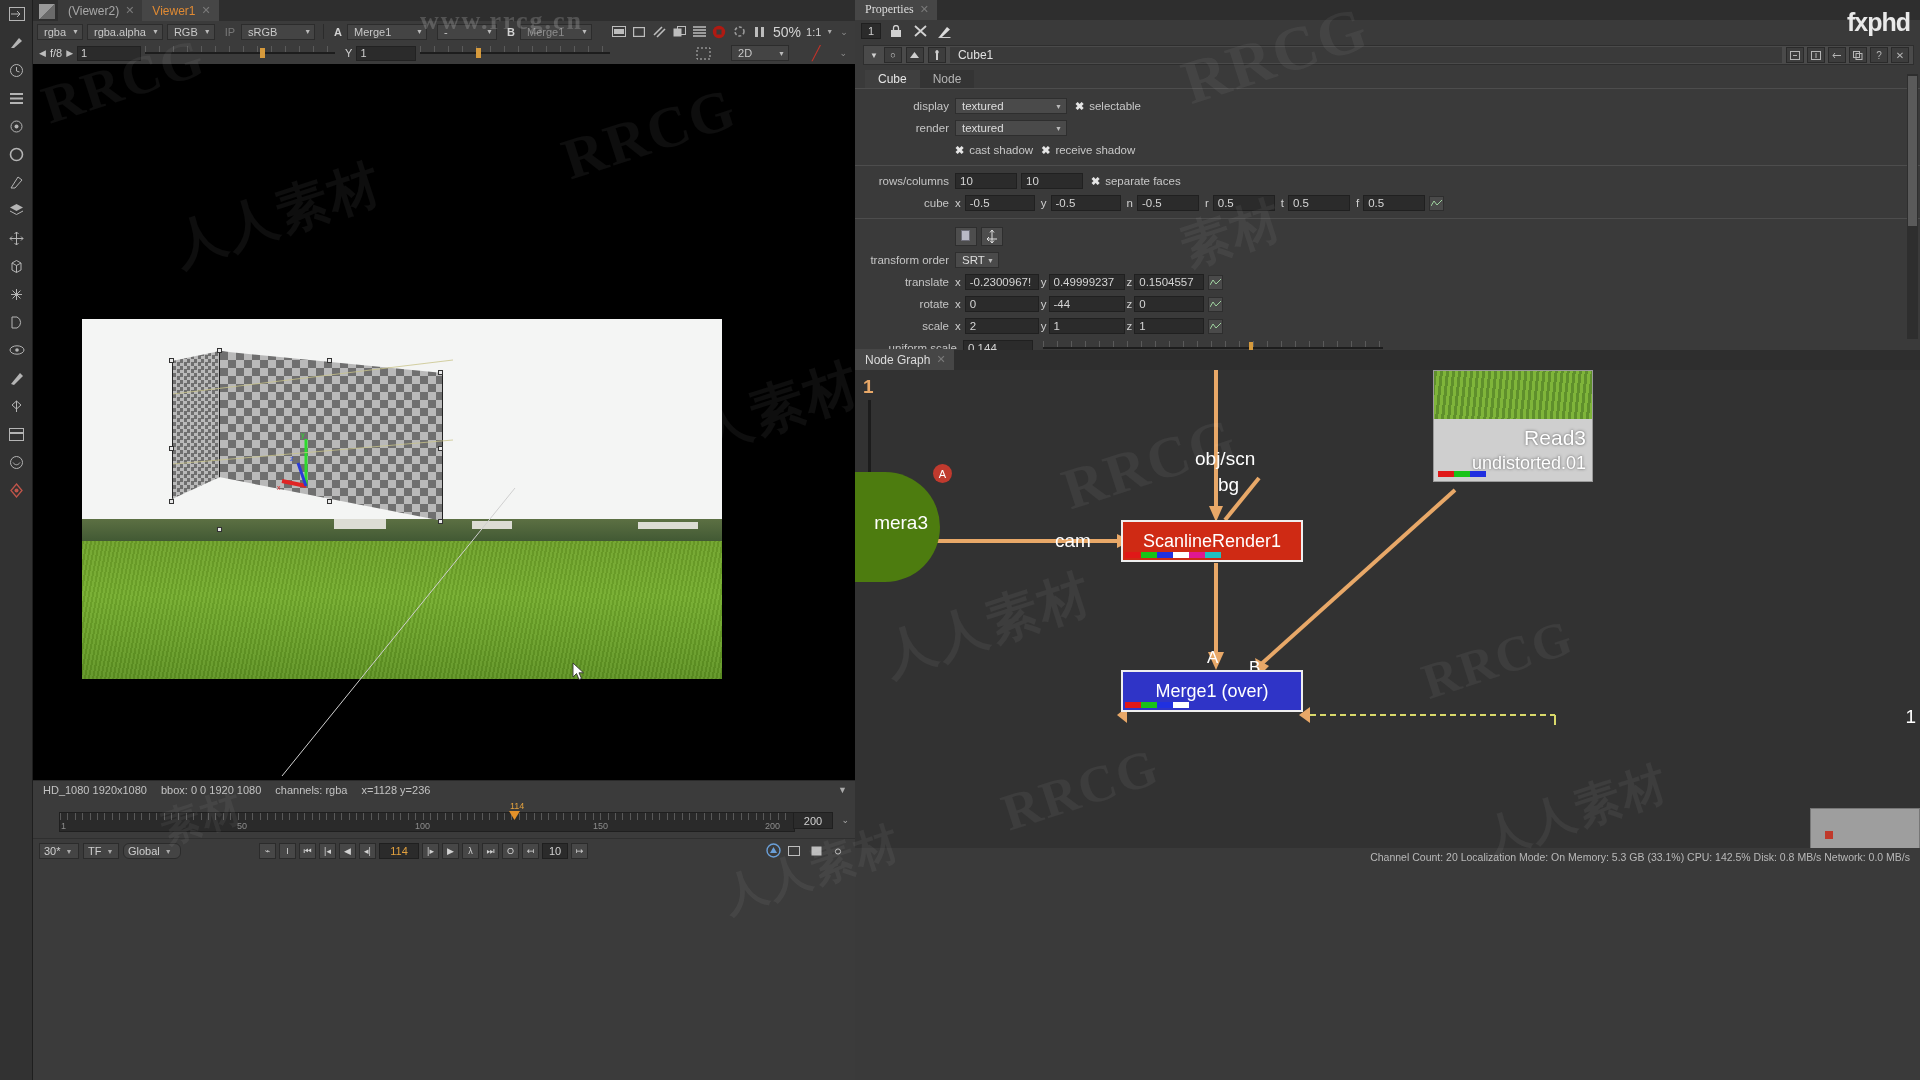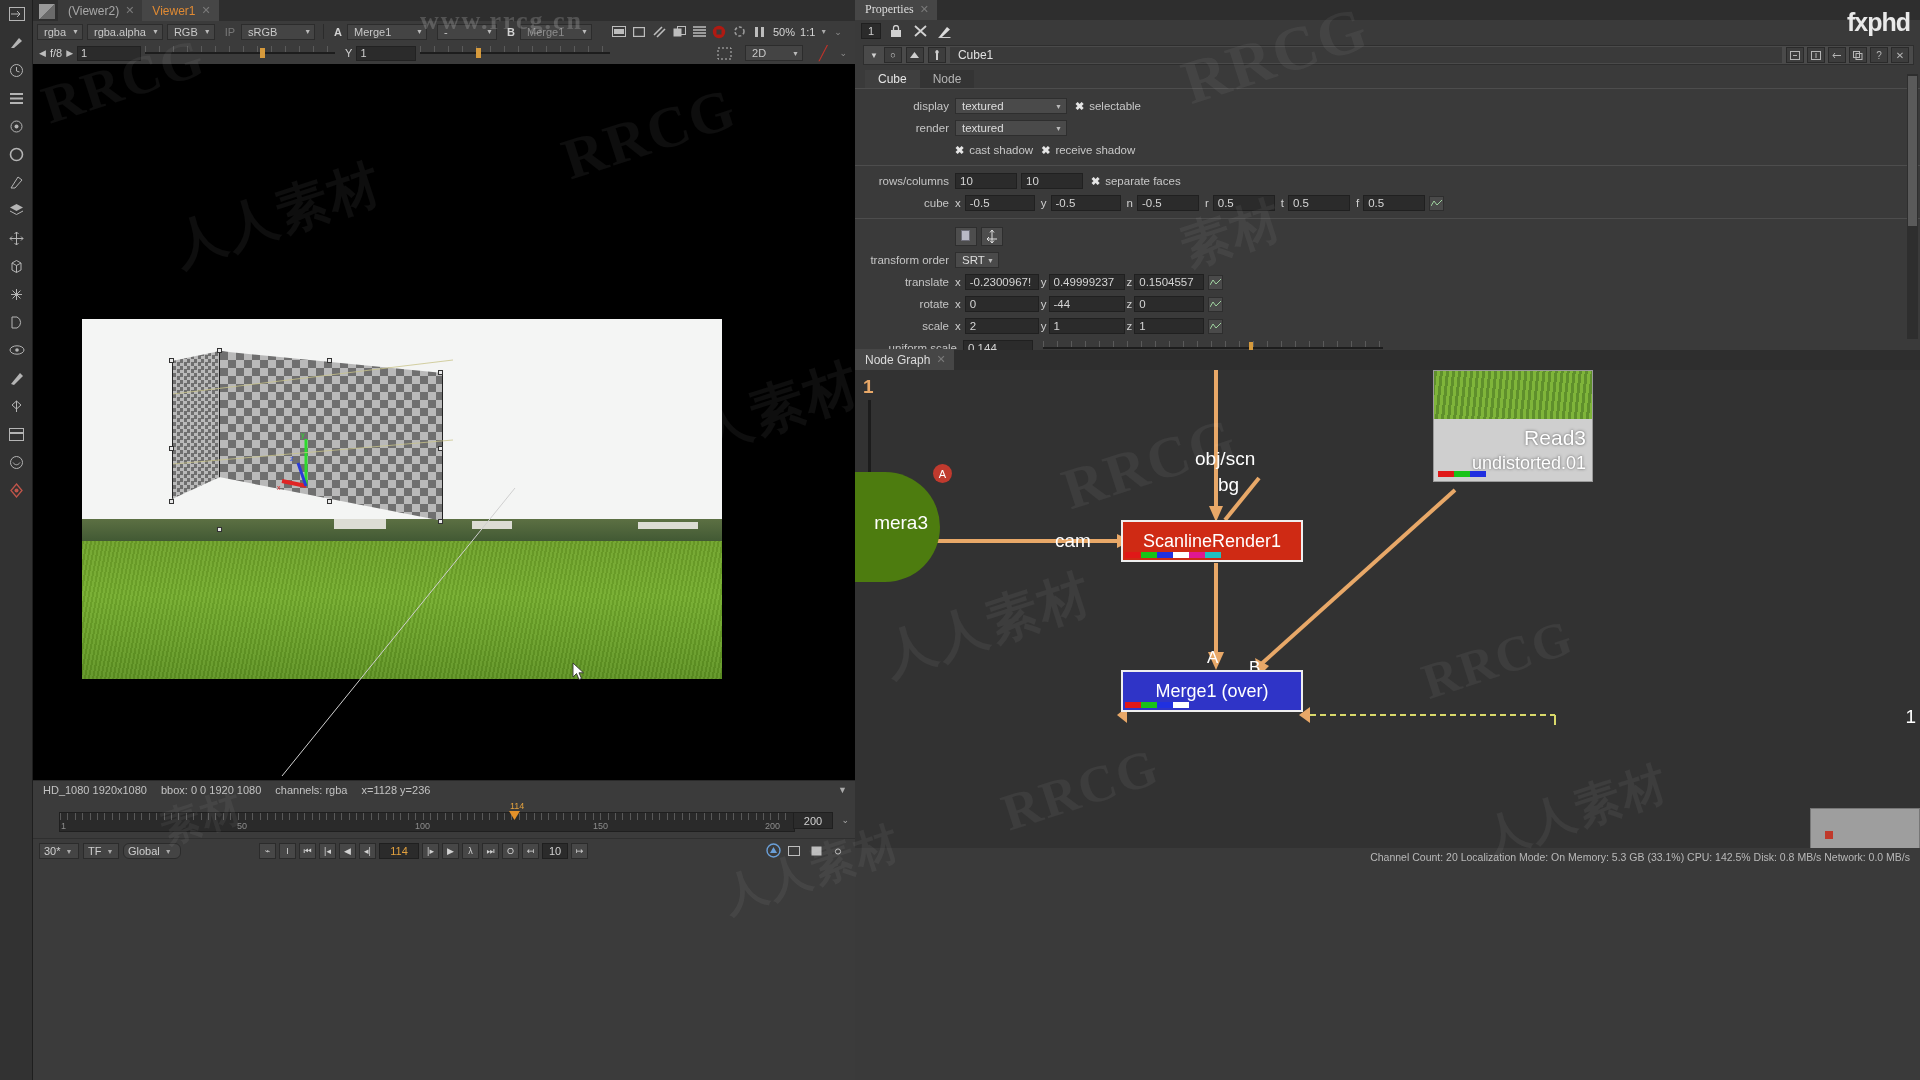--- a/index.html
+++ b/index.html
@@ -345,21 +345,21 @@
           <svg width="13" height="13" viewBox="0 0 13 13">
             <circle cx="6.5" cy="6.5" r="4.5" fill="none" stroke="#9a9a9a" stroke-width="1.6" stroke-dasharray="3 2"></circle>
           </svg>
         </span>
       <span class="ibtn">
           <svg width="11" height="12" viewBox="0 0 11 12">
             <rect x="1" y="1" width="3" height="10" fill="#bdbdbd"></rect>
             <rect x="7" y="1" width="3" height="10" fill="#bdbdbd"></rect>
           </svg>
         </span>
-      <span style="font-size:11px;color:#d4d4d4;margin:0 3px;">50%</span>
+      <span style="font-size:14px;color:#d4d4d4;margin:0 3px;">50%</span>
       <span style="font-size:11px;color:#d4d4d4;">1:1</span>
       <span class="car" style="font-size:7px;color:#aaa;margin-left:3px;">▼</span>
       <span style="font-size:9px;color:#8e8e8e;margin-left:5px;">⌄</span>
     </div>
   </div>
 
   <div class="vtoolbar2">
     <span style="color:#bdbdbd;font-size:9px;">◀</span>
     <span style="font-size:11px;color:#d2d2d2;">f/8</span>
     <span style="color:#bdbdbd;font-size:9px;">▶</span>
@@ -369,21 +369,21 @@
       <div class="trk"></div>
       <div class="hand" style="left:115px;"></div>
     </div>
     <span style="font-size:11px;color:#d2d2d2;margin-left:6px;">Y</span>
     <div class="numfield" style="width:60px;">1</div>
     <div class="slider" style="width:190px;">
       <div class="ticks"></div>
       <div class="trk"></div>
       <div class="hand" style="left:56px;"></div>
     </div>
-    <div style="position:absolute;right:8px;display:flex;align-items:center;gap:12px;">
+    <div style="position:absolute;right:8px;display:flex;align-items:center;gap:19px;">
       <span class="ibtn">
           <svg width="15" height="13" viewBox="0 0 15 13">
             <rect x="1" y="1" width="13" height="11" fill="none" stroke="#bdbdbd" stroke-dasharray="2 2"></rect>
           </svg>
         </span>
       <div class="chan" style="min-width:58px;">
         <span>2D</span>
         <span class="car" style="margin-left:auto;">▼</span>
       </div>
       <span style="color:#c0332a;font-size:14px;">╱</span>

